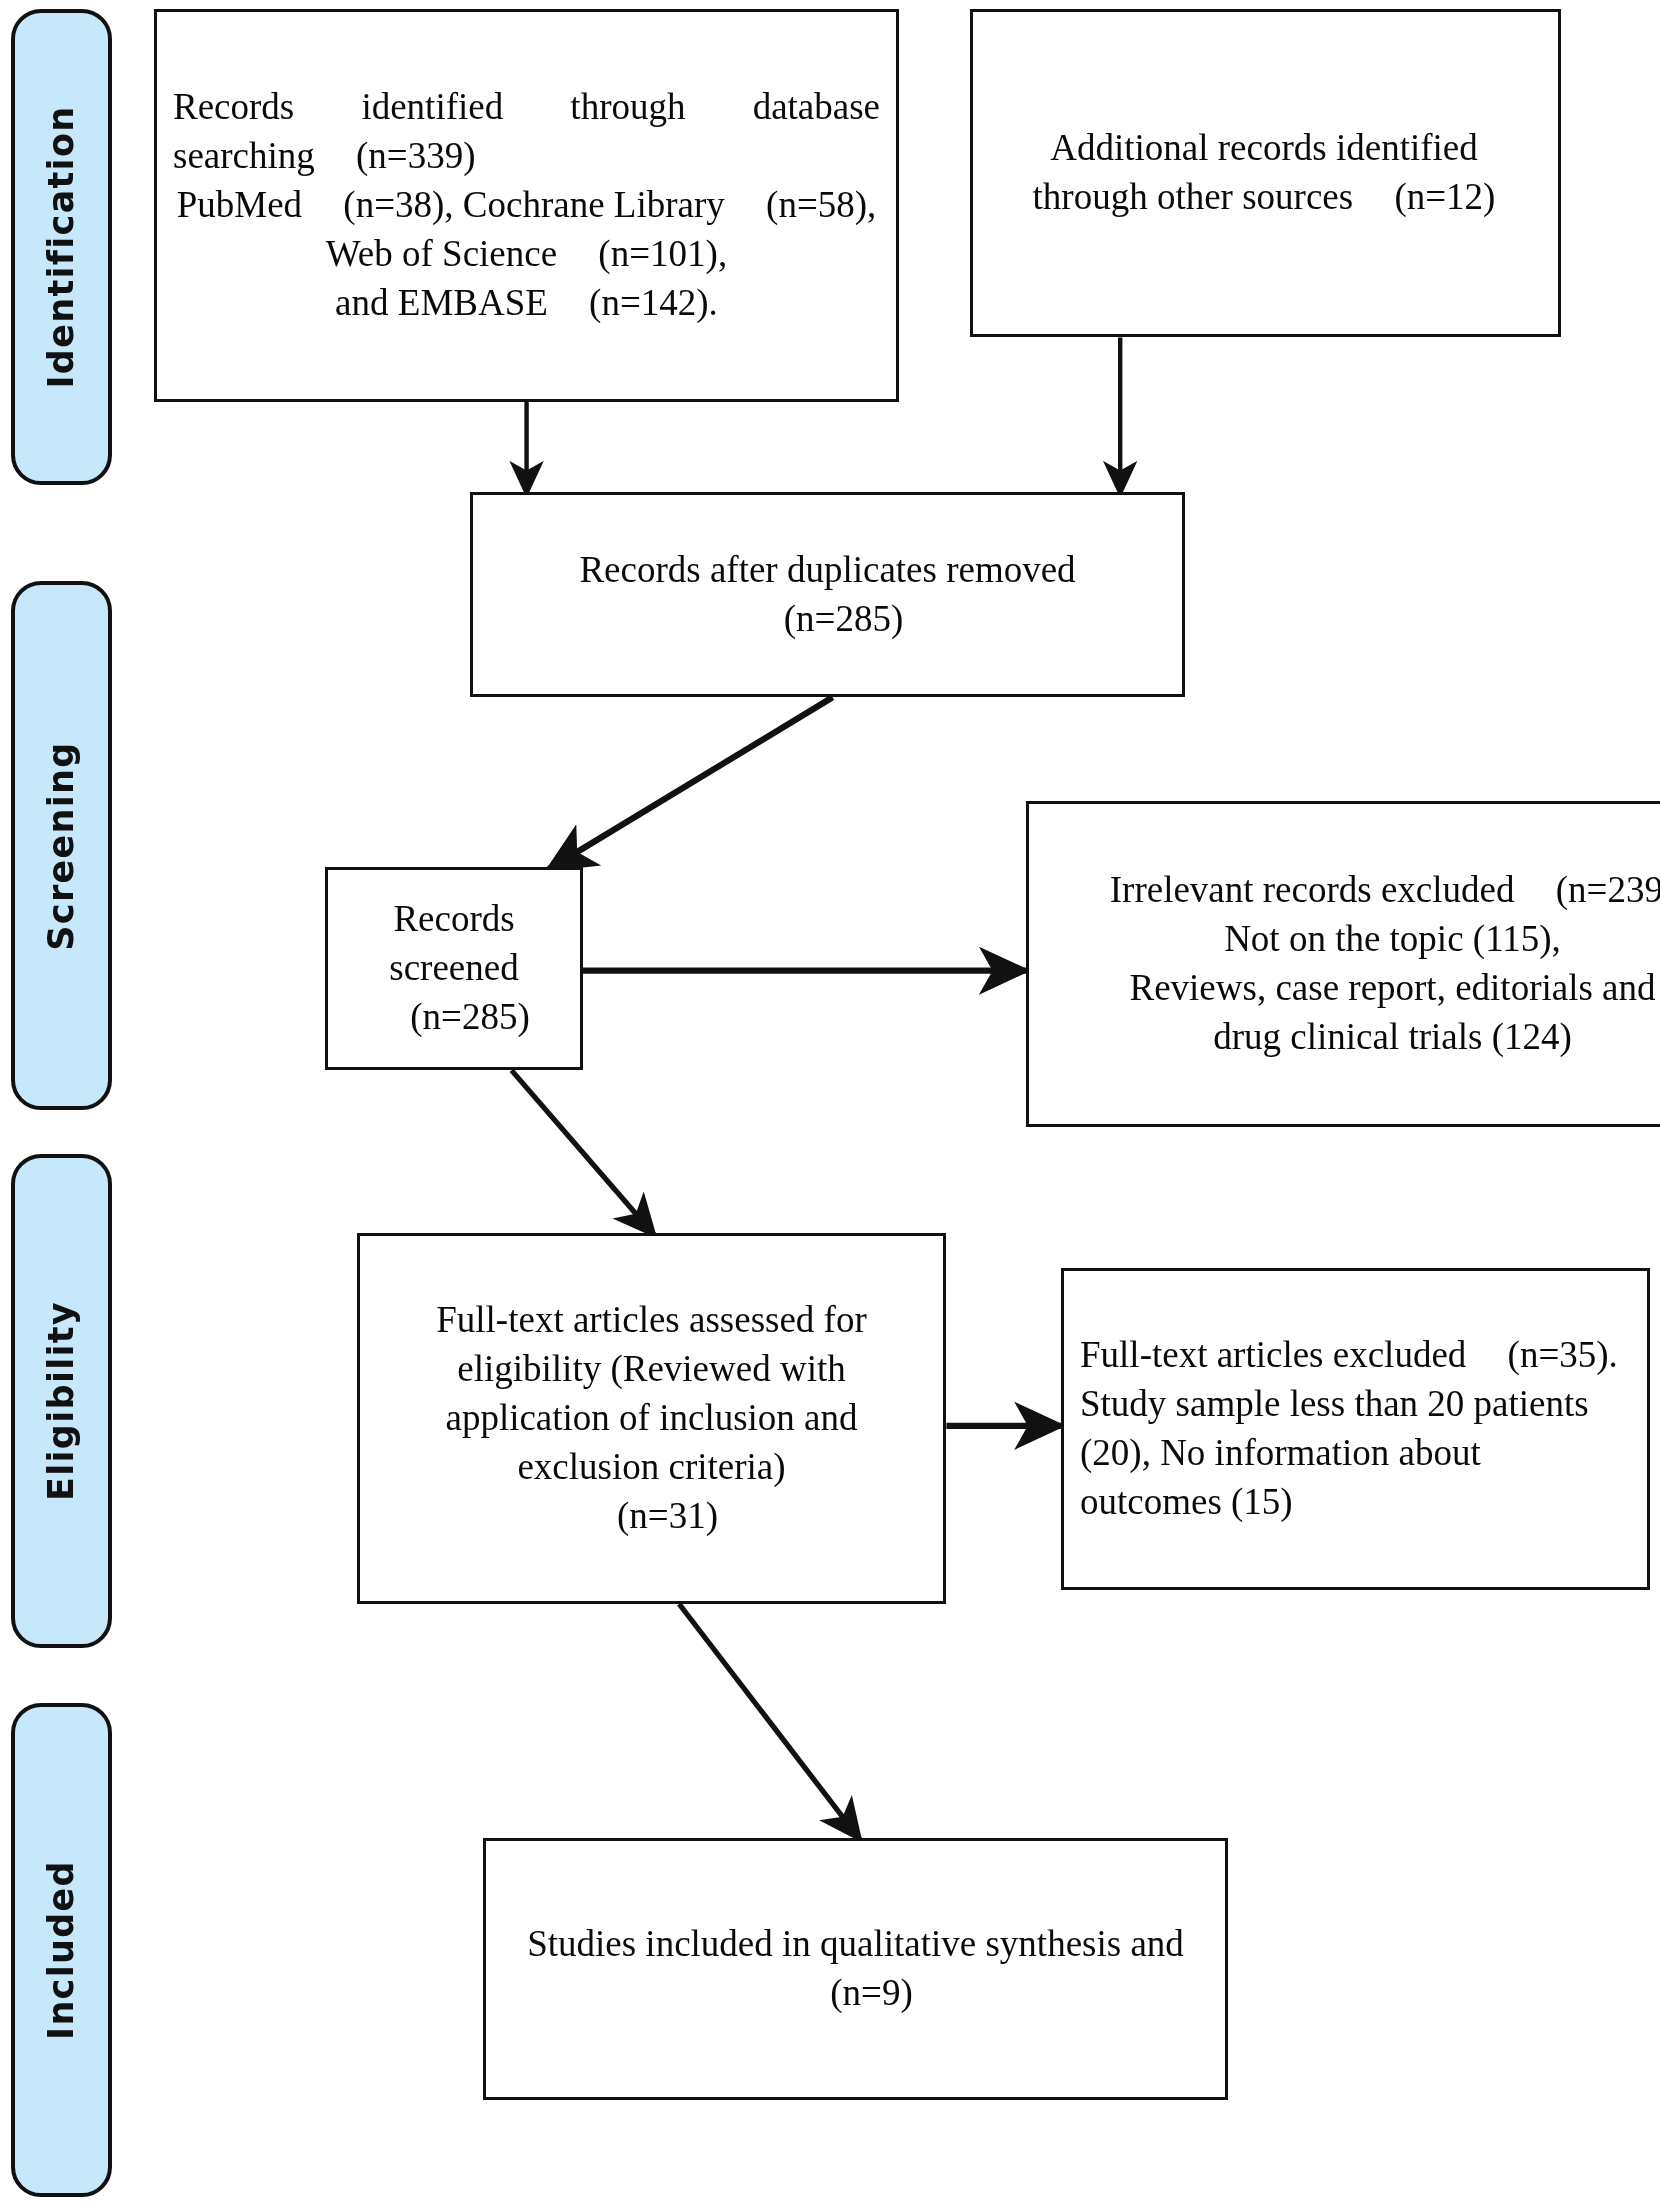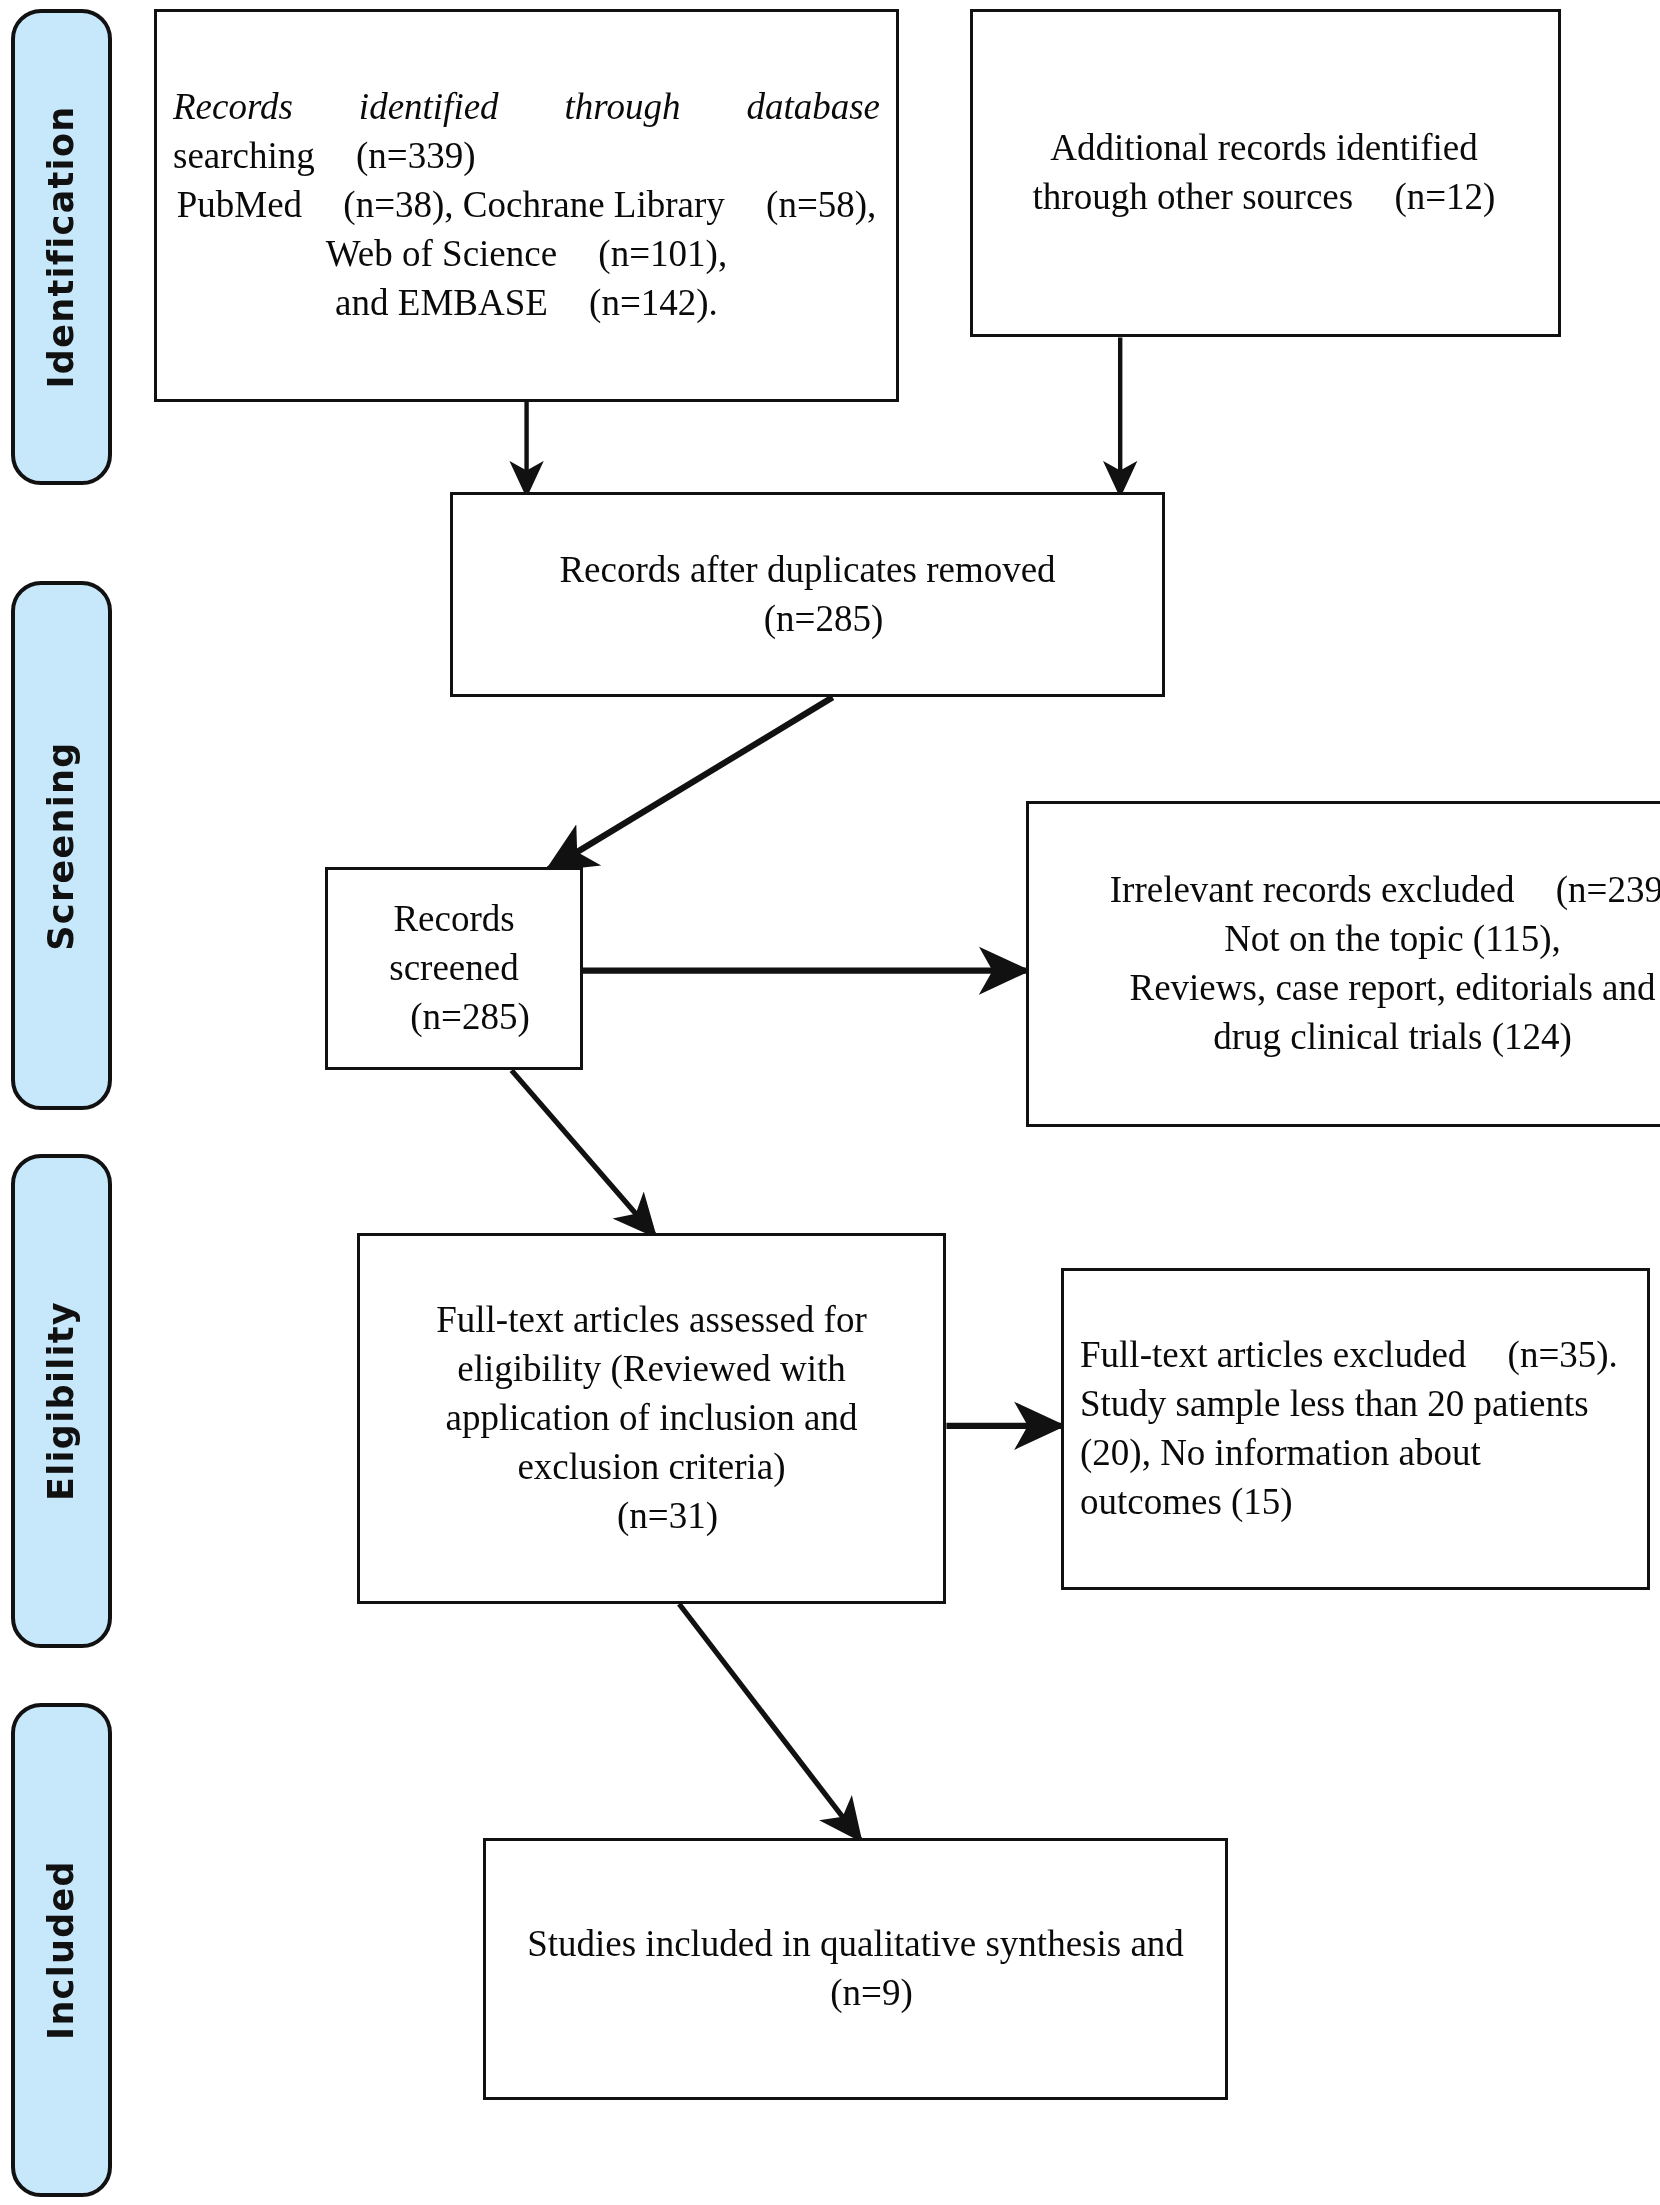--- a/index.html
+++ b/index.html
@@ -54,21 +54,21 @@
     font-family: "Liberation Serif", "DejaVu Serif", serif;
     font-size: 37px;
     line-height: 1.32;
     color: #0a0a0a;
     width: 100%;
   }
   .ta-center { text-align: center; }
   .ta-left   { text-align: left; }
   .bold { font-weight: normal; margin-left: 32px; }
   .line { display: block; }
-  .line-just { display: block; text-align: justify; text-align-last: justify; font-style: italic; }
+  .line-just { display: block; text-align: justify; text-align-last: justify; }
 
   
   #connector-layer {
     position: absolute;
     left: 0;
     top: 0;
     width: 1660px;
     height: 2206px;
     pointer-events: none;
   }
@@ -126,21 +126,21 @@
     </div>
   </div>
 
   <div class="flow-box" style="left:970px; top:8.8px; width:591px; height:328px;padding-left:13px;">
     <div class="box-text ta-center">
       <span class="line">Additional records identified</span>
       <span class="line"><span>through other sources </span><span class="bold">(n=12)</span></span>
     </div>
   </div>
 
-  <div class="flow-box" style="left:450px; top:492px; width:715px; height:205px;">
+  <div class="flow-box" style="left:470px; top:492px; width:715px; height:205px;">
     <div class="box-text ta-center">
       <span class="line">Records after duplicates removed</span>
       <span class="line bold">(n=285)</span>
     </div>
   </div>
 
   <div class="flow-box" style="left:325px; top:867px; width:258px; height:203px;">
     <div class="box-text ta-center">
       <span class="line">Records screened</span>
       <span class="line bold">(n=285)</span>

